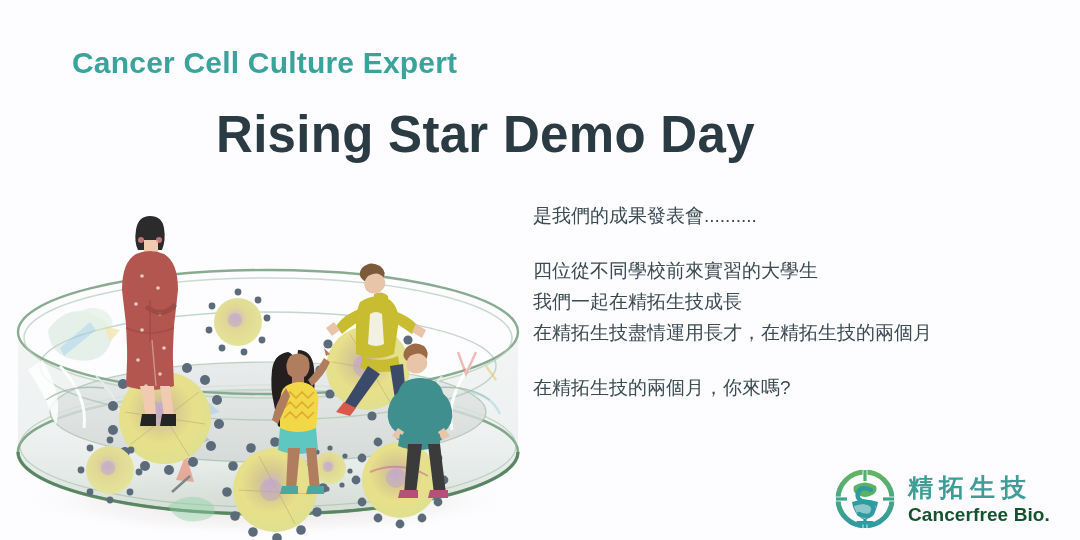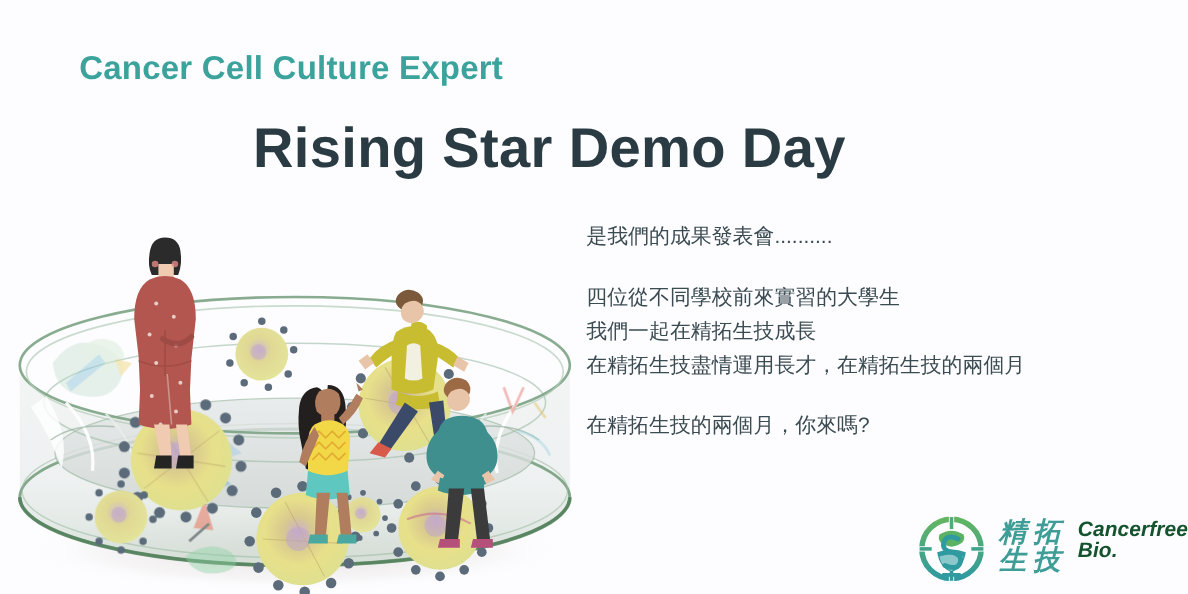--- a/index.html
+++ b/index.html
@@ -11,21 +11,21 @@
   }
   .poster{position:absolute;inset:0;border-radius:31px;}
 
   
   .subtitle{
     position:absolute;left:72px;top:46px;
     font-size:30px;font-weight:bold;letter-spacing:.2px;
     color:#3ba39c;white-space:nowrap;
   }
   .title{
-    position:absolute;left:230px;top:105px;
+    position:absolute;left:216px;top:105px;
     font-size:51px;font-weight:bold;letter-spacing:.3px;
     color:#2a3b43;white-space:nowrap;
   }
 
   
   .body-copy{
     position:absolute;left:533px;top:200px;width:520px;
     color:#3b4b52;font-size:19px;line-height:31px;
   }
   .body-copy .para{margin:0 0 24px 0;}
@@ -36,21 +36,21 @@
   .dish-wrap{position:absolute;left:0px;top:180px;width:530px;height:360px;}
   .dish-svg{position:absolute;left:0;top:0;}
   .people-svg{position:absolute;left:0;top:0;}
 
   
   .logo{
     position:absolute;left:832px;top:466px;
     display:flex;align-items:center;gap:10px;
   }
   .logo-mark{width:66px;height:66px;flex:none;}
-  .logo-text{display:flex;flex-direction:row;line-height:1;font-style:italic;}
+  .logo-text{display:flex;flex-direction:column;line-height:1;}
   .logo-cn{
     font-size:25px;font-weight:bold;color:#3e9d96;
     letter-spacing:6px;margin-bottom:5px;
   }
   .logo-en{
     font-size:19px;font-weight:bold;color:#14532d;letter-spacing:.1px;
   }
 </style>
 </head>
 <body>

